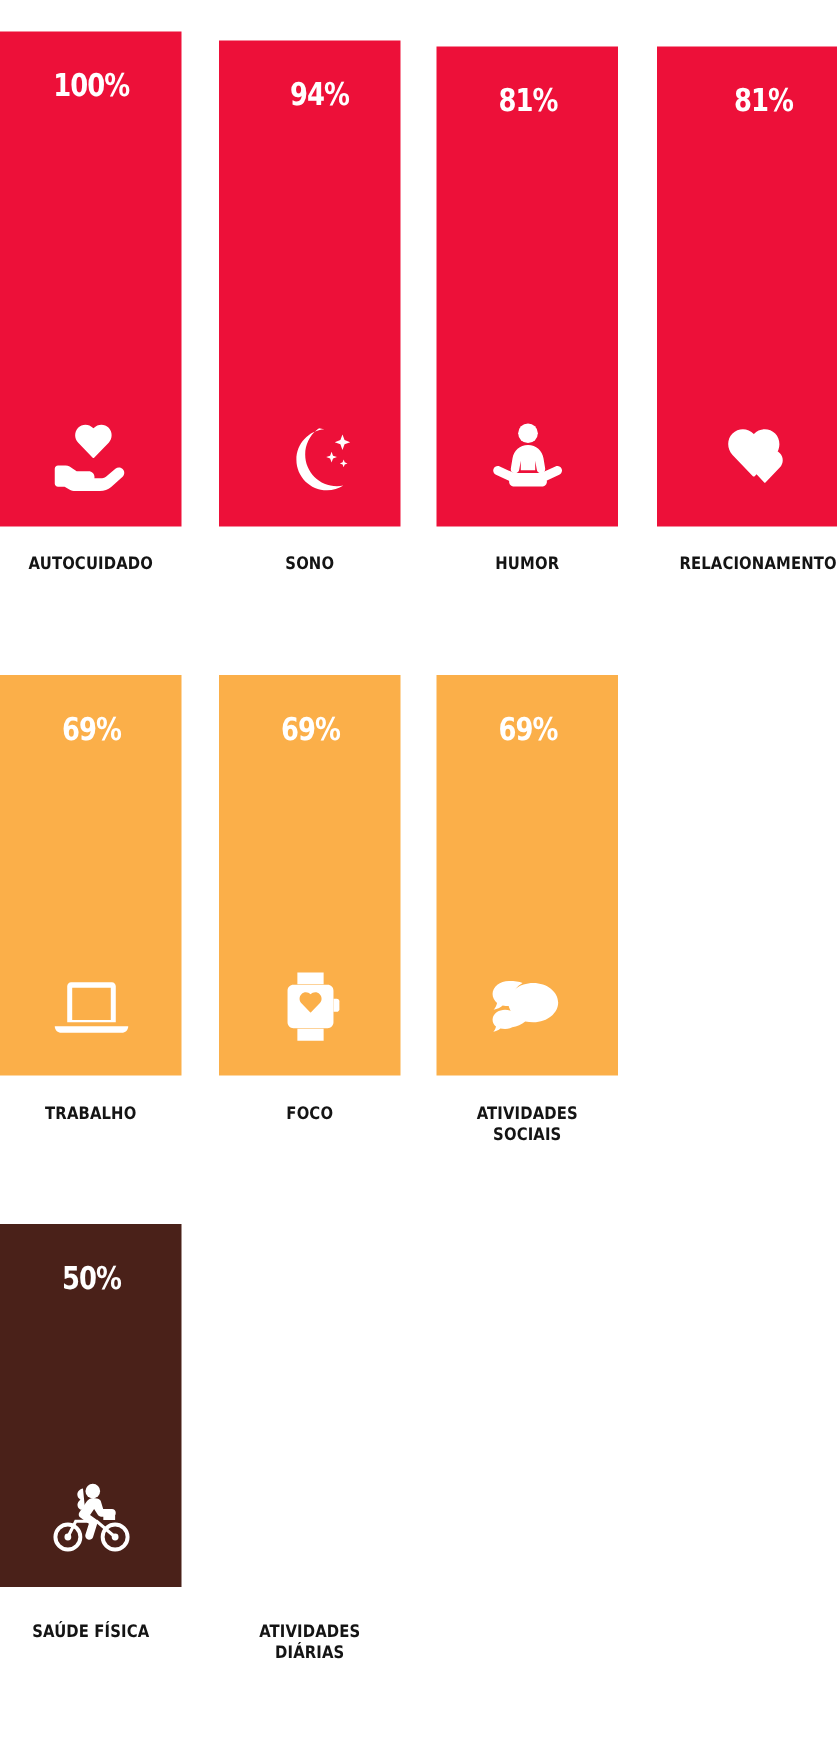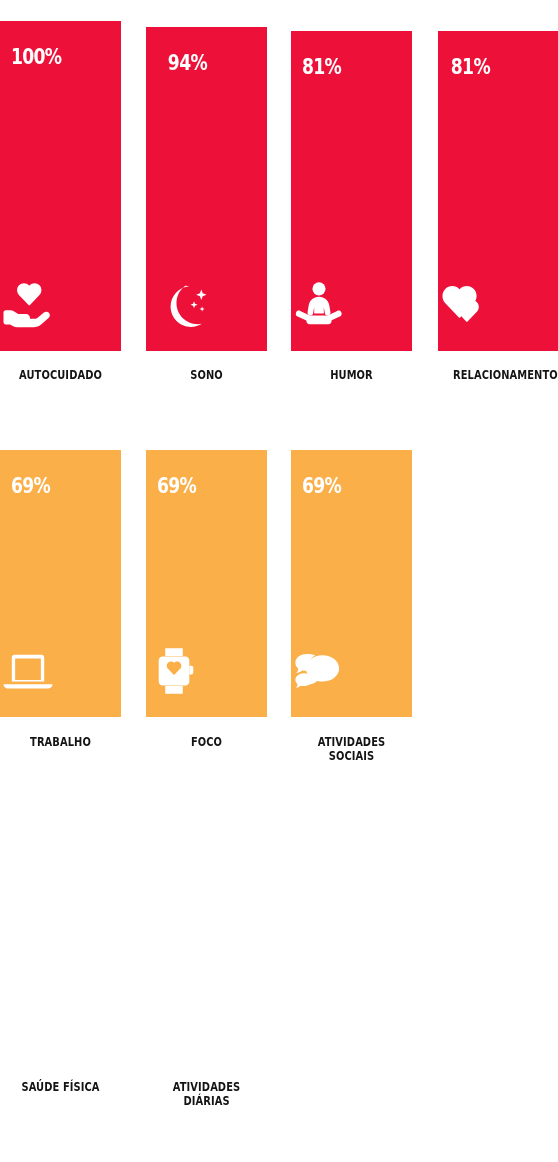--- a/index.html
+++ b/index.html
@@ -28,20 +28,21 @@
     box-sizing: border-box;
   }
 
   .bar {
     position: absolute;
     left: 0;
     right: 0;
     box-sizing: border-box;
     display: flex;
     flex-direction: column;
+    align-items: center;
     justify-content: space-between;
     gap: 24px;
   }
 
   .bar-value {
     color: #ffffff;
     font-family: "DejaVu Sans", sans-serif;
     font-weight: 700;
     font-size: 21px;
     letter-spacing: -0.8px;
@@ -177,19 +178,35 @@
             <path d="M36 14c-10.5 0-19 6.7-19 15 0 4.5 2.5 8.6 6.5 11.3-.4 2.8-1.7 5.5-3.7 7.5 3.9-.5 7.4-2.1 10.1-4.4 1.9.4 3.9.6 6.1.6 10.5 0 19-6.7 19-15s-8.5-15-19-15z"></path>
             <path d="M17.5 12.5c-6.9 0-12.5 4.5-12.5 10 0 2.6 1.3 5 3.4 6.8-.3 1.9-1.2 3.7-2.6 5.1 2.7-.4 5.1-1.5 6.9-3.1 1.5.3 3.1.4 4.8.4 1.1 0 2.2-.1 3.2-.3-.6-1.5-.9-3.1-.9-4.7 0-5.3 3.2-10 8.1-12.7-2.7-1-5.9-1.5-10.4-1.5z"></path>
             <path d="M14.5 34.5c-5.2 0-9.5 3.4-9.5 7.6 0 2 1 3.9 2.6 5.2-.2 1.4-.9 2.8-2 3.9 2.1-.3 3.9-1.1 5.3-2.4 1.1.2 2.3.4 3.6.4 5.2 0 9.5-3.4 9.5-7.6s-4.3-7.1-9.5-7.1z"></path>
           </svg>
         </div>
       </div>
       <div class="bar-label" style="top: 736px;">ATIVIDADES
 SOCIAIS</div>
     </div>
     <div class="bar-col" style="left: 0px; top: 0px; width: 121px; height: 100%;">
+      <div class="bar" style="top: 816px; height: 242px; background: rgb(74, 33, 25);">
+        <div class="bar-value">50%</div>
+        <div class="bar-icon">
+          <svg viewBox="0 0 64 64">
+            <circle cx="14" cy="46.5" r="9.5" fill="none" stroke="#fff" stroke-width="3"></circle>
+            <circle cx="50" cy="46.5" r="9.5" fill="none" stroke="#fff" stroke-width="3"></circle>
+            <circle cx="14" cy="46.5" r="2.6"></circle>
+            <circle cx="50" cy="46.5" r="2.6"></circle>
+            <circle cx="33" cy="11.5" r="5.6"></circle>
+            <path d="M25.5 9.5c-2.6.6-4.3 2.4-4.3 4.6 0 1.6.9 3 2.4 3.9-1.4 1-2.3 2.4-2.3 3.9 0 1.6.9 3 2.4 3.9l3.3-1.4-1.5-14.9z"></path>
+            <path d="M36 17.2c-3.2-1.3-6.3.1-7.8 2.4l-5.4 8.1c-.9 1.3-.6 3.1.7 4l6.5 4.6-2.6 8.3c-.5 1.6.4 3.3 2 3.8 1.6.5 3.3-.4 3.8-2l3.2-10.2c.4-1.3-.1-2.7-1.2-3.5l-4.3-3 3.1-4.6 2.8 4.5c.5.9 1.5 1.4 2.5 1.4h8.3c1.6 0 2.9-1.3 2.9-2.9s-1.3-2.9-2.9-2.9h-6.7L39 18.9c-.6-.9-1.6-1.4-3-1.7z"></path>
+            <path d="M14 46.5l6-12h16l14 12" fill="none" stroke="#fff" stroke-width="2.4"></path>
+            <path d="M41 29h9v4.5h-9z"></path>
+          </svg>
+        </div>
+      </div>
       <div class="bar-label" style="top: 1081px;">SAÚDE FÍSICA</div>
     </div>
     <div class="bar-col" style="left: 146px; top: 0px; width: 121px; height: 100%;">
       <div class="bar-label" style="top: 1081px;">ATIVIDADES
 DIÁRIAS</div>
     </div>
   </div>
 
 </body></html>

